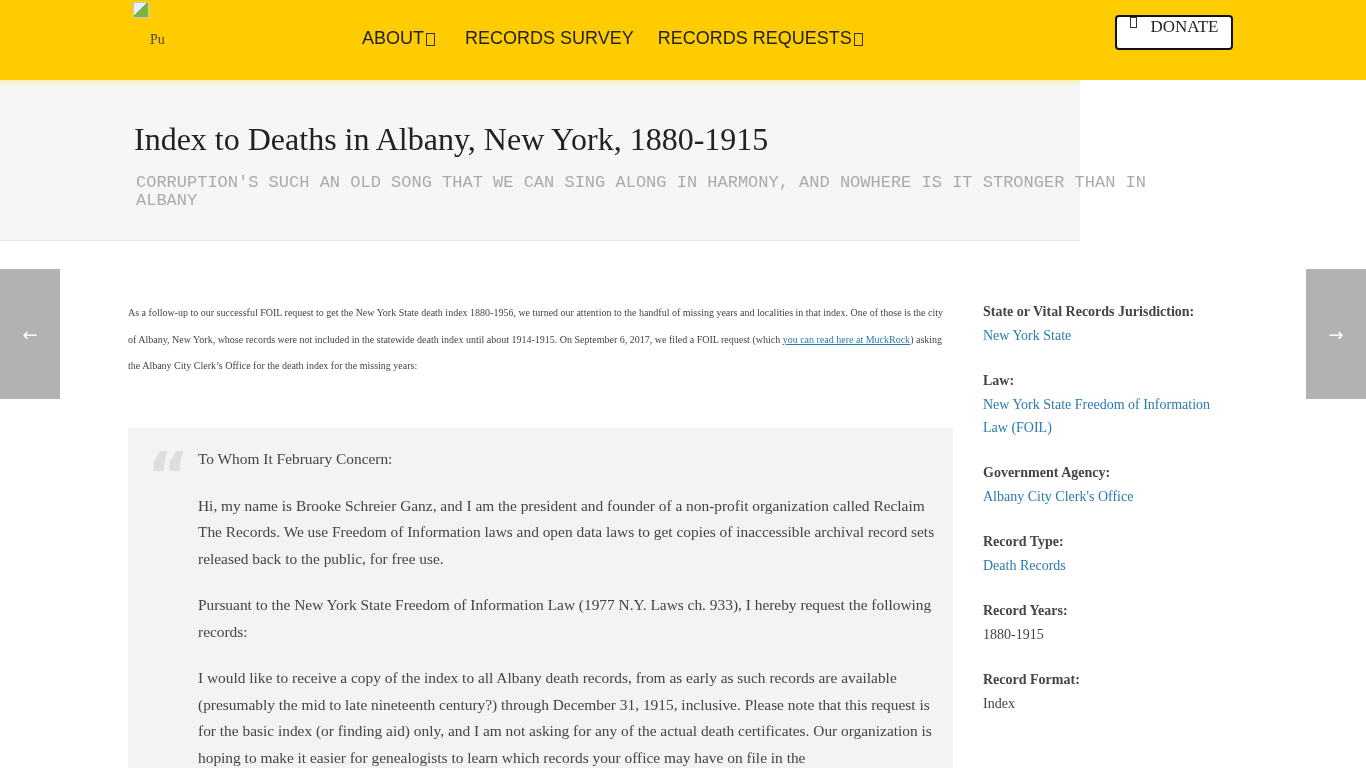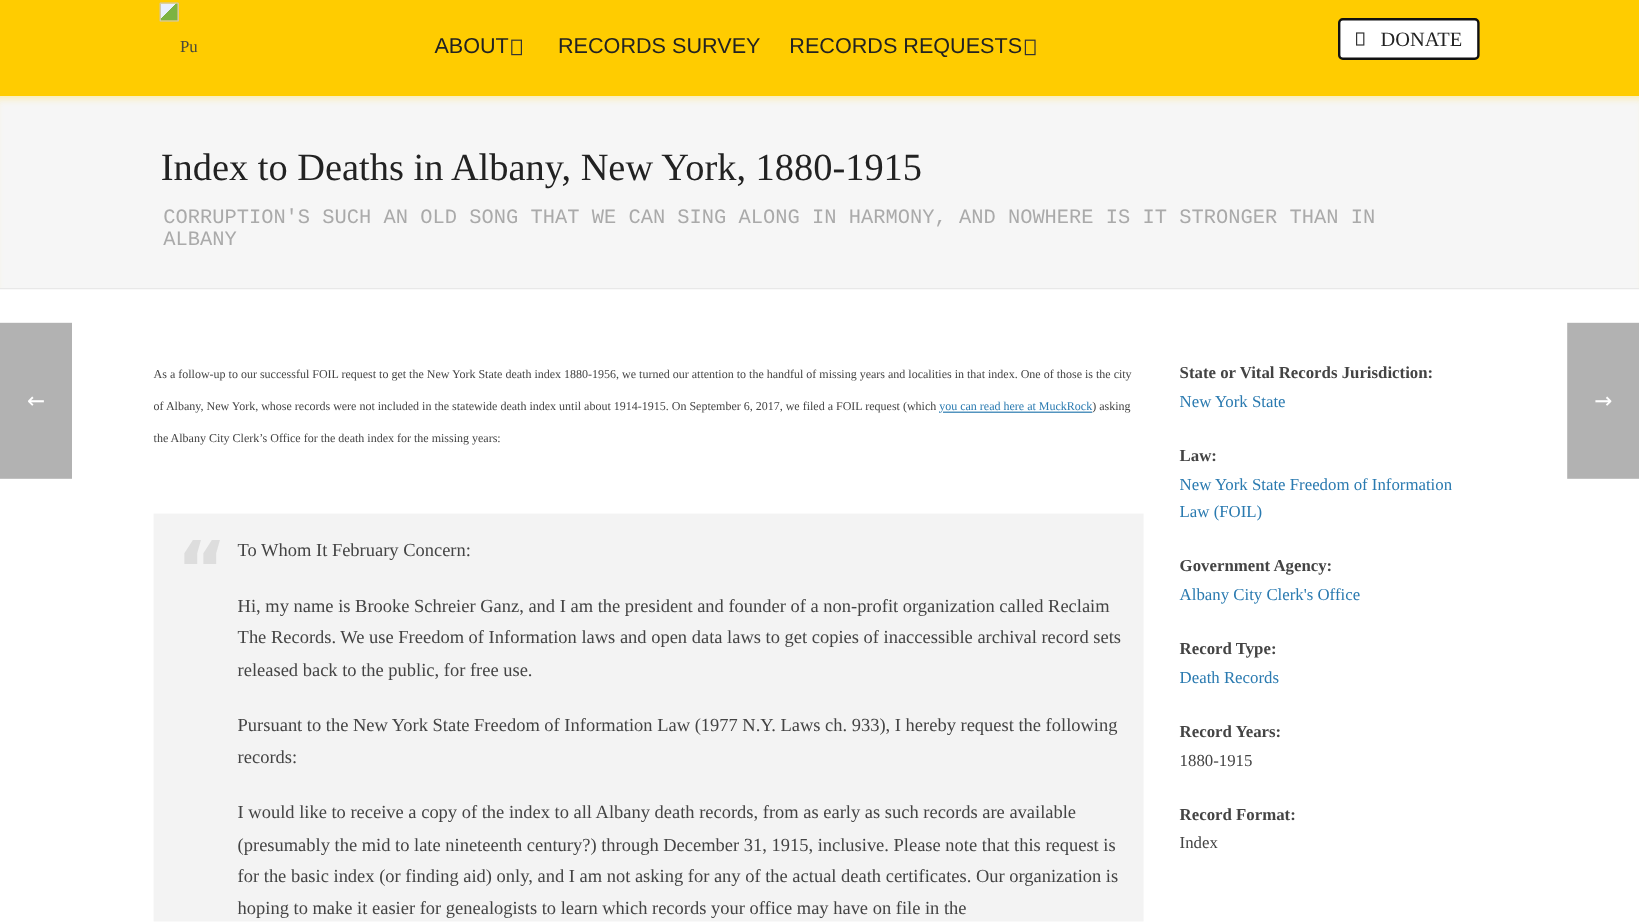--- a/index.html
+++ b/index.html
@@ -12,25 +12,25 @@
   .logo .broken-img { position: absolute; left: 0; top: 0; width: 16px; height: 16px; border: 1px solid #c8c8c8; background: linear-gradient(135deg, #e8f0ff 0%, #e8f0ff 45%, #7cb342 46%, #7cb342 100%); border-radius: 1px; }
   .logo .alt-text { position: absolute; left: 17px; top: 30px; font-family: "Liberation Serif", serif; font-size: 14px; color: #4a4a3a; }
 
   .nav { position: absolute; top: 0; left: 362px; height: 80px; display: flex; align-items: center; }
   .nav-item { font-family: "Liberation Sans", sans-serif; font-size: 18px; color: #222222; white-space: nowrap; display: flex; align-items: center; height: 80px; padding-bottom: 3px; cursor: pointer; }
   .nav-item .caret { display: inline-block; width: 9px; height: 13px; border: 1px solid #333; margin-left: 2px; margin-top: 1px; }
   .nav-about { margin-right: 30px; }
   .nav-todo { margin-right: 40px; }
   .nav-survey { margin-right: 24px; }
 
-  .donate { position: absolute; left: 1115px; top: 15px; width: 118px; height: 35px; background: #ffffff; border: 2px solid #111111; border-radius: 4px; display: flex; align-items: center; justify-content: center; font-family: "Liberation Serif", serif; font-size: 17px; color: #222; cursor: pointer; }
+  .donate { position: absolute; left: 1115px; top: 15px; width: 118px; height: 35px; background: #ffffff; border: 2px solid #111111; border-radius: 4px; display: flex; justify-content: center; font-family: "Liberation Serif", serif; font-size: 17px; color: #222; cursor: pointer; }
   .donate .icon { display: inline-block; width: 7px; height: 11px; border: 1px solid #333; margin-right: 14px; }
 
   
-  .title-band { position: absolute; left: 0; top: 80px; width: 1366px; height: 161px; background: #f6f6f6; border-bottom: 1px solid #e8e8e8; box-shadow: inset 0 6px 6px -4px rgba(255,230,120,0.6); }
+  .title-band { position: absolute; left: 0; top: 80px; width: 1080px; height: 161px; background: #f6f6f6; border-bottom: 1px solid #e8e8e8; box-shadow: inset 0 6px 6px -4px rgba(255,230,120,0.6); }
   .page-title { position: absolute; left: 134px; top: 41px; font-family: "Liberation Serif", serif; font-size: 32px; font-weight: normal; color: #222222; letter-spacing: 0px; }
   .subtitle { position: absolute; left: 136px; top: 94px; width: 1060px; font-family: Liberation Mono, monospace; font-size: 17px; line-height: 18px; color: #aaaaaa; text-transform: uppercase; }
 
   
   .post-nav { position: absolute; top: 269px; width: 60px; height: 130px; background: #b2b2b2; display: flex; align-items: center; justify-content: center; color: #ffffff; font-size: 18px; cursor: pointer; font-family: "DejaVu Sans", sans-serif; }
   .post-nav.prev { left: 0; }
   .post-nav.next { left: 1306px; }
 
   
   .content { position: absolute; left: 128px; top: 300px; width: 825px; }

